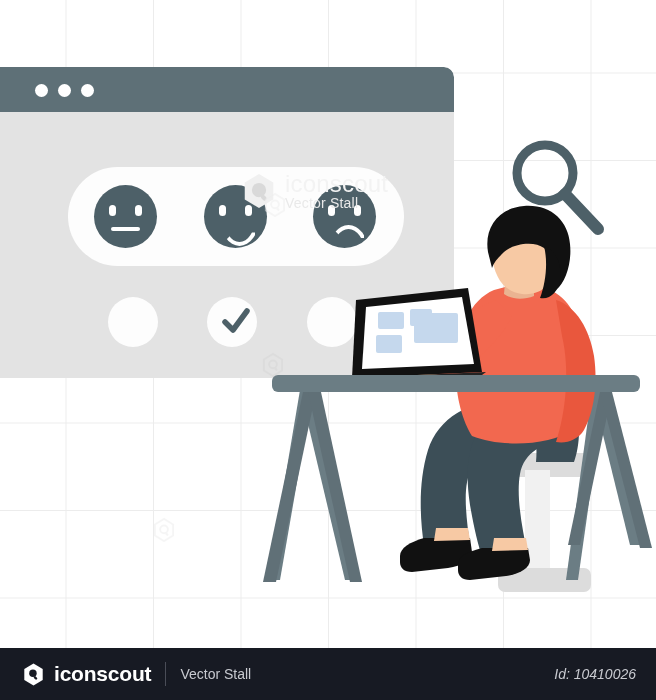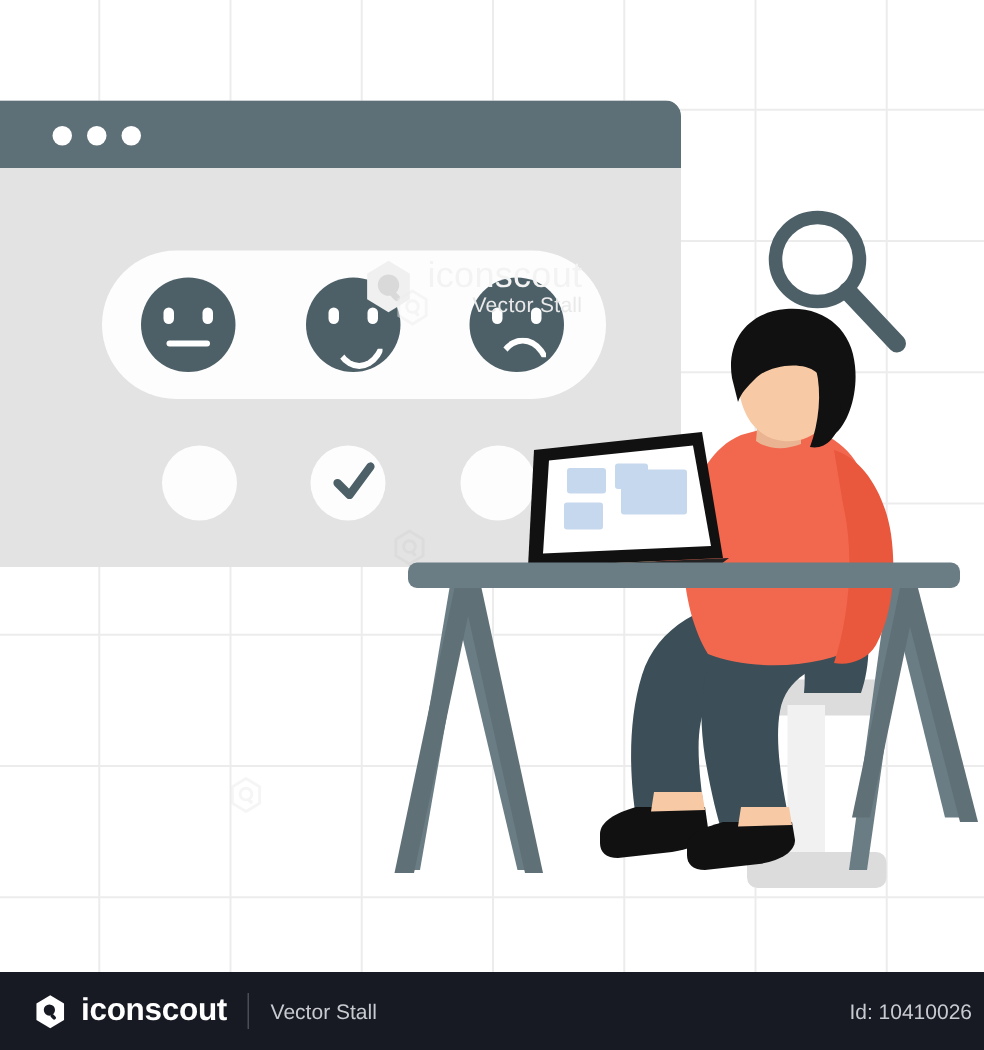--- a/index.html
+++ b/index.html
@@ -9,21 +9,20 @@
   }
   body {
     font-family: "Liberation Sans", sans-serif;
   }
   .stage {
     position: relative;
     width: 656px;
     height: 700px;
     background: #ffffff;
     overflow: hidden;
-    text-align: right;
   }
 
   
   .grid-layer {
     position: absolute;
     left: 0; top: 0;
     width: 656px;
     height: 648px;
     background-image:
       linear-gradient(to right, #ececec 1px, transparent 1px),
@@ -235,23 +234,24 @@
     width: 1px;
     height: 24px;
     background: #4a4d57;
   }
   .footer-sub {
     font-size: 14px;
     color: #c8cad0;
   }
   .footer-id {
     margin-left: auto;
-    margin-right: 8px;
+    margin-right: 20px;
     font-size: 14px;
     color: #c8cad0;
+    font-style: italic;
   }
 </style>
 </head>
 <body>
 
 <div class="stage">
 
   <div class="grid-layer"></div>
 
   <div class="browser">

